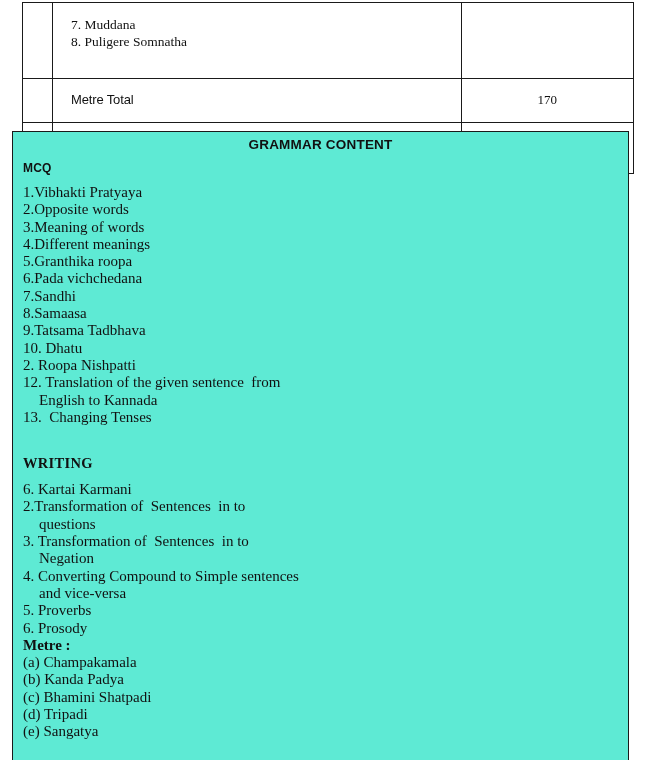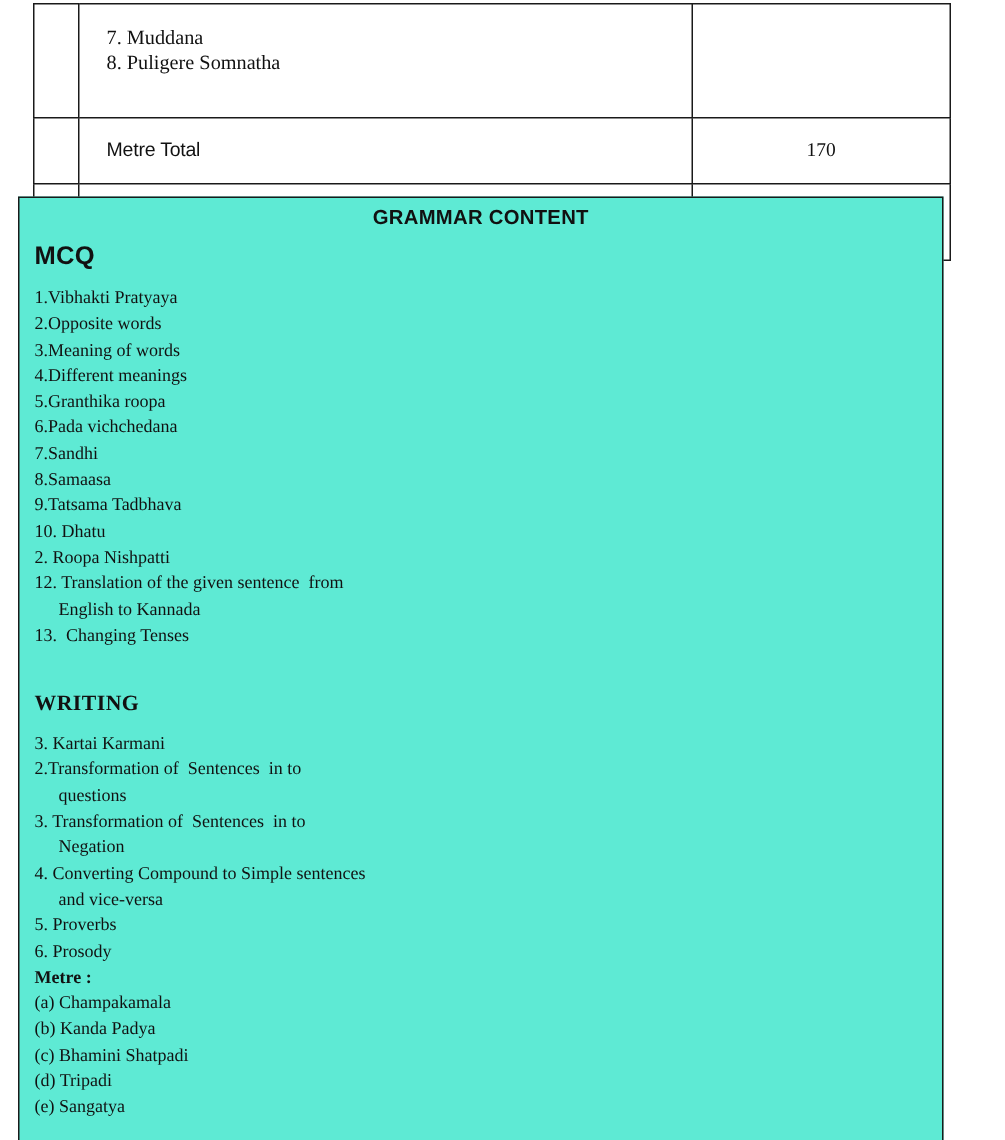--- a/index.html
+++ b/index.html
@@ -82,37 +82,37 @@
     text-align: center;
     font-family: "Liberation Sans", sans-serif;
     font-weight: bold;
     font-size: 13.5px;
     letter-spacing: 0.2px;
     margin: 5px 0 0 0;
   }
   .section-head {
     font-family: "Liberation Sans", sans-serif;
     font-weight: bold;
-    font-size: 17px;
+    font-size: 12px;
     letter-spacing: 0.2px;
     margin: 9px 0 0 10px;
   }
   .section-head.serif {
     font-family: "Liberation Serif", serif;
     font-size: 14.5px;
     letter-spacing: 0.3px;
   }
   .item-list {
     margin: 9px 0 0 0;
     padding: 0;
     list-style: none;
   }
   .item-list li {
     font-family: "Liberation Serif", serif;
-    font-size: 12px;
+    font-size: 15px;
     line-height: 17.3px;
     margin: 0 0 0 10px;
     white-space: pre;
   }
   .item-list li.cont {
     margin-left: 26px;
   }
   .item-list li.metre-head {
     font-weight: bold;
   }
@@ -185,21 +185,21 @@
     <li>12. Translation of the given sentence  from</li>
     <li class="cont">English to Kannada</li>
     <li>13.  Changing Tenses</li>
   </ul>
 
   <div class="spacer-gap"></div>
 
   <div class="section-head serif">WRITING</div>
 
   <ul class="item-list">
-    <li>3. Kartai Karmani</li>
+    <li>6. Kartai Karmani</li>
     <li>2.Transformation of  Sentences  in to</li>
     <li class="cont">questions</li>
     <li>3. Transformation of  Sentences  in to</li>
     <li class="cont">Negation</li>
     <li>4. Converting Compound to Simple sentences</li>
     <li class="cont">and vice-versa</li>
     <li>5. Proverbs</li>
     <li>6. Prosody</li>
     <li class="metre-head">Metre :</li>
     <li class="metre-item">(a) Champakamala</li>

